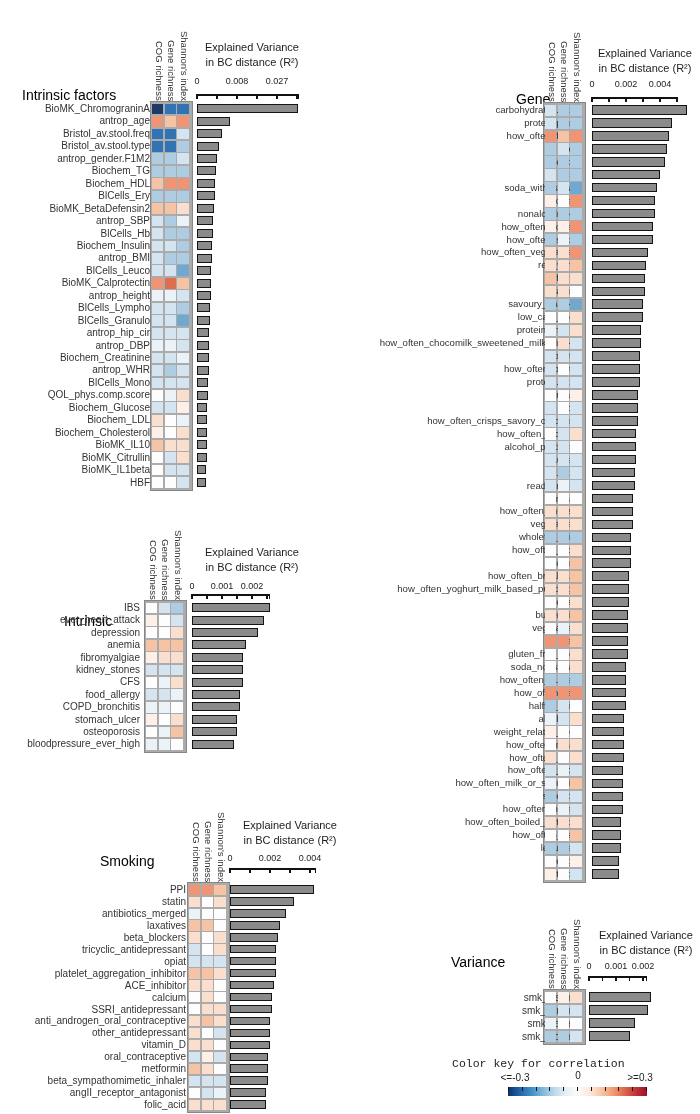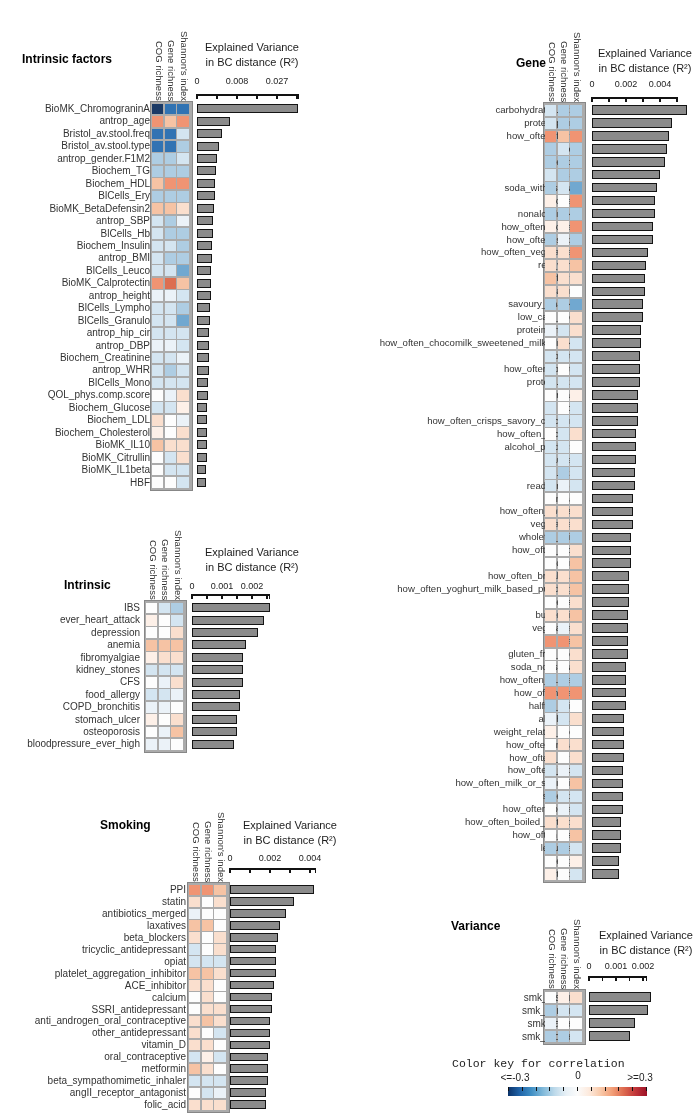--- a/index.html
+++ b/index.html
@@ -1,19 +1,19 @@
 <!DOCTYPE html>
 <html><head>
 <meta charset="utf-8">
 <style>
   html,body{margin:0;padding:0;background:#fff;}
   #fig{position:relative;width:700px;height:1114px;background:#ffffff;overflow:hidden;
        font-family:"Liberation Sans","DejaVu Sans",sans-serif;}
   .abs{position:absolute;}
-  .panel-title{font-size:12px;font-weight:bold;color:#000;white-space:nowrap;}
+  .panel-title{font-size:14px;font-weight:normal;color:#000;white-space:nowrap;margin-top:35px;}
   .axis-title{font-size:11px;color:#1c1c1c;text-align:center;line-height:15px;white-space:nowrap;}
   .colhead{}
   .vtext{position:absolute;bottom:0;left:0;writing-mode:vertical-rl;font-size:9.5px;color:#333;white-space:nowrap;}
   .row-label{font-size:10px;color:#333;text-align:right;white-space:nowrap;}
   .row-label.small{font-size:9.6px;}
   .tick-label{font-size:9px;color:#1c1c1c;text-align:center;white-space:nowrap;}
   .axis-line{height:1.6px;background:#121212;}
   .tick{width:1.5px;height:5px;background:#121212;}
   .heat-outline{border:1.5px solid #878787;background:#ababab;}
   .cell{}

